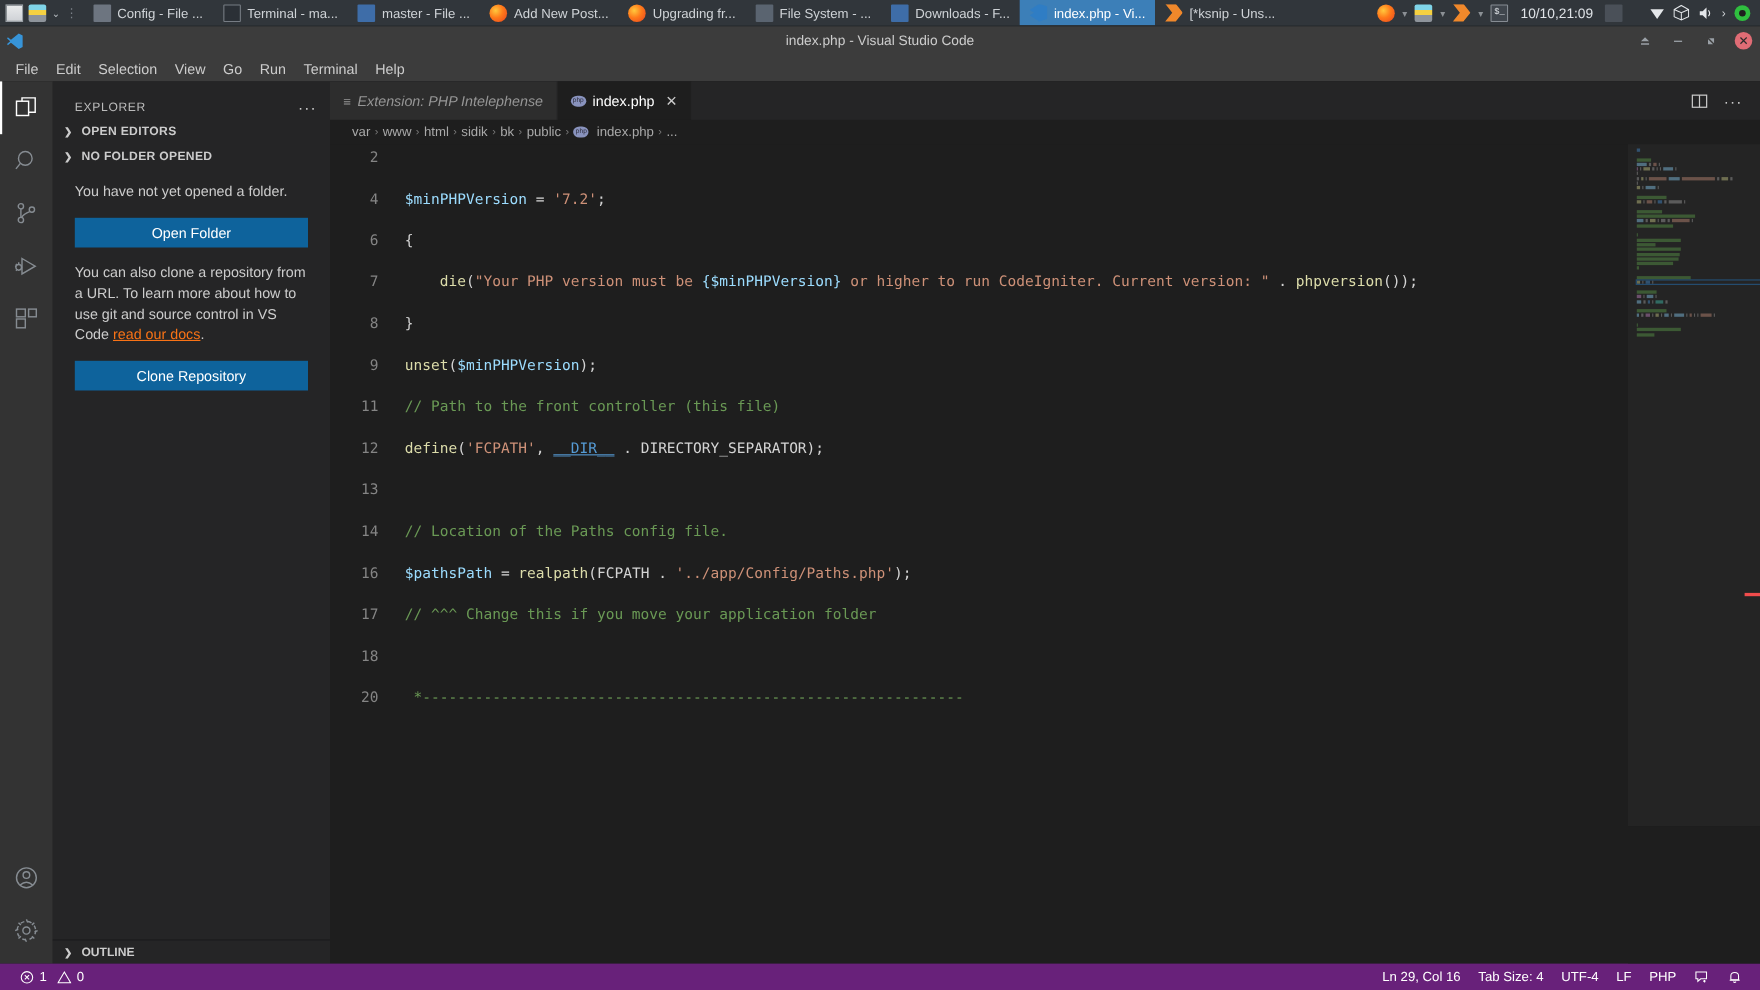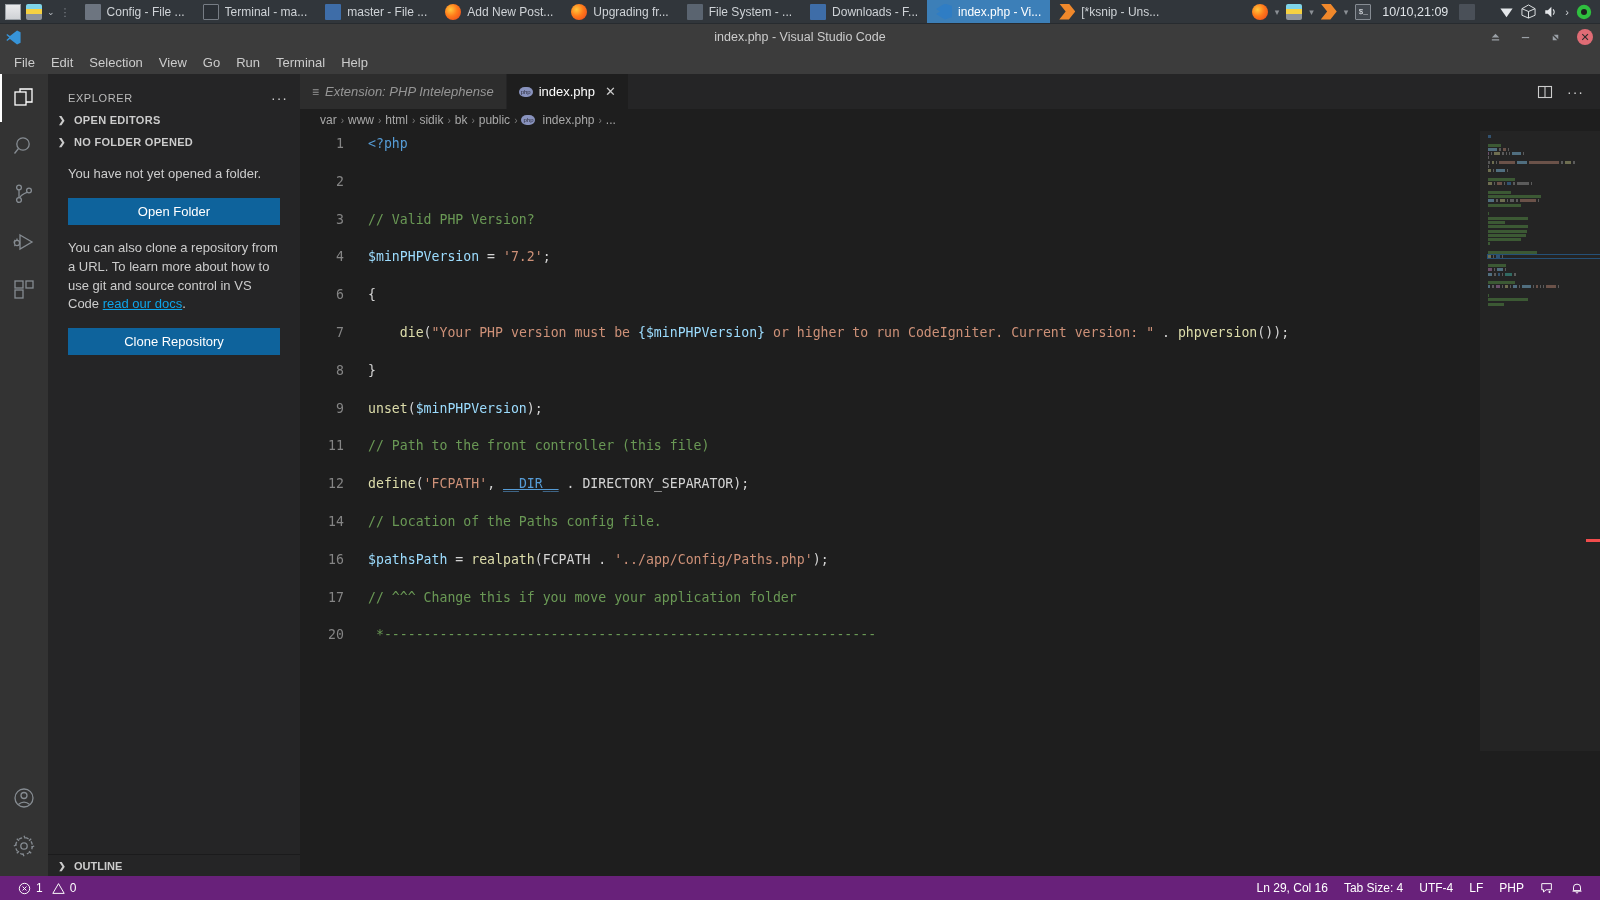--- a/index.html
+++ b/index.html
@@ -123,21 +123,21 @@
   }
   .twisty { width: 16px; text-align:center; font-size: 9px; color:#cccccc; }
   .sb-body { padding: 12px 20px 0 20px; color: #cccccc; font-size: 13px; line-height: 1.45; }
   .sb-body p { margin-bottom: 14px; }
   .sb-btn {
     display:block; width: 100%; text-align:center;
     background: #0e639c; color:#ffffff; border:none;
     font-size: 13px; padding: 6px 8px; margin-bottom: 14px;
     font-family: "Liberation Sans", sans-serif;
   }
-  .sb-link { color: #0ea5e9; }
+  .sb-link { color: #f97316; }
   .sb-spacer { flex: 1 1 auto; }
   .sb-outline {
     height: 22px; border-top: 1px solid #1b1b1c;
     display:flex; align-items:center; gap:4px; padding-left:6px;
     font-size: 11px; font-weight:bold; color:#cccccc;
   }
 
   
   #editor-area { flex: 1 1 auto; display:flex; flex-direction: column; min-width: 0; background:#1e1e1e; }
 
@@ -456,33 +456,34 @@
         <span>public</span>
         <span class="crumb-sep">›</span>
         <span class="php-ico" style="margin-right: 3px;"></span>
         <span>index.php</span>
         <span class="crumb-sep">›</span>
         <span>...</span>
       </div>
 
     <div id="code-wrap">
       <div id="code-scroll">
-        <pre class="code" id="code-body"><span class="crow"><span class="ln">1</span><span class="kw2">&lt;?php</span></span>
+        <pre class="code" id="code-body">
 <span class="crow"><span class="ln">2</span></span>
-<span class="crow"><span class="ln">3</span><span class="cm">// Valid PHP Version?</span></span>
 <span class="crow"><span class="ln">4</span><span class="var">$minPHPVersion</span><span class="op"> = </span><span class="str">'7.2'</span><span class="pun">;</span></span>
 <span class="crow"><span class="ln">6</span><span class="pun">{</span></span>
 <span class="crow"><span class="ln">7</span><span class="indent-guide">    </span><span class="fn">die</span><span class="pun">(</span><span class="str">"Your PHP version must be </span><span class="var">{$minPHPVersion}</span><span class="str"> or higher to run CodeIgniter. Current version: "</span><span class="op"> . </span><span class="fn">phpversion</span><span class="pun">());</span></span>
 <span class="crow"><span class="ln">8</span><span class="pun">}</span></span>
 <span class="crow"><span class="ln">9</span><span class="fn">unset</span><span class="pun">(</span><span class="var">$minPHPVersion</span><span class="pun">);</span></span>
 <span class="crow"><span class="ln">11</span><span class="cm">// Path to the front controller (this file)</span></span>
 <span class="crow"><span class="ln">12</span><span class="fn">define</span><span class="pun">(</span><span class="str">'FCPATH'</span><span class="pun">, </span><span class="const">__DIR__</span><span class="op"> . </span><span class="pun">DIRECTORY_SEPARATOR</span><span class="pun">);</span></span>
+<span class="crow"><span class="ln">13</span></span>
 <span class="crow"><span class="ln">14</span><span class="cm">// Location of the Paths config file.</span></span>
 <span class="crow"><span class="ln">16</span><span class="var">$pathsPath</span><span class="op"> = </span><span class="fn">realpath</span><span class="pun">(</span><span class="pun">FCPATH</span><span class="op"> . </span><span class="str">'../app/Config/Paths.php'</span><span class="pun">);</span></span>
 <span class="crow"><span class="ln">17</span><span class="cm">// ^^^ Change this if you move your application folder</span></span>
+<span class="crow"><span class="ln">18</span></span>
 <span class="crow"><span class="ln">20</span><span class="cm"> *--------------------------------------------------------------</span></span>
 
 
 
 
 
 
 
 
 

